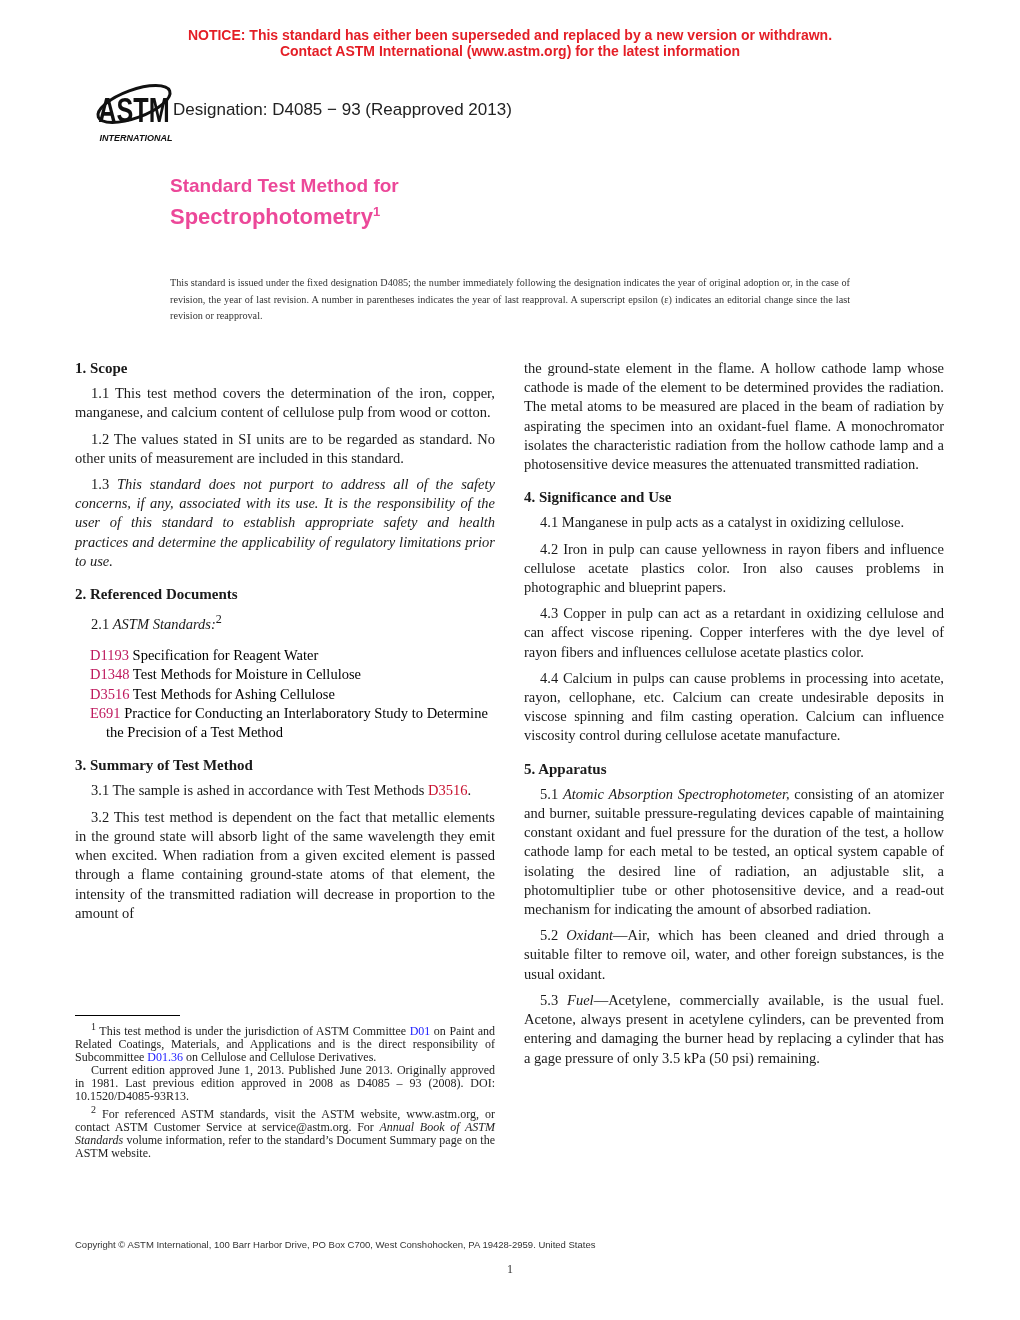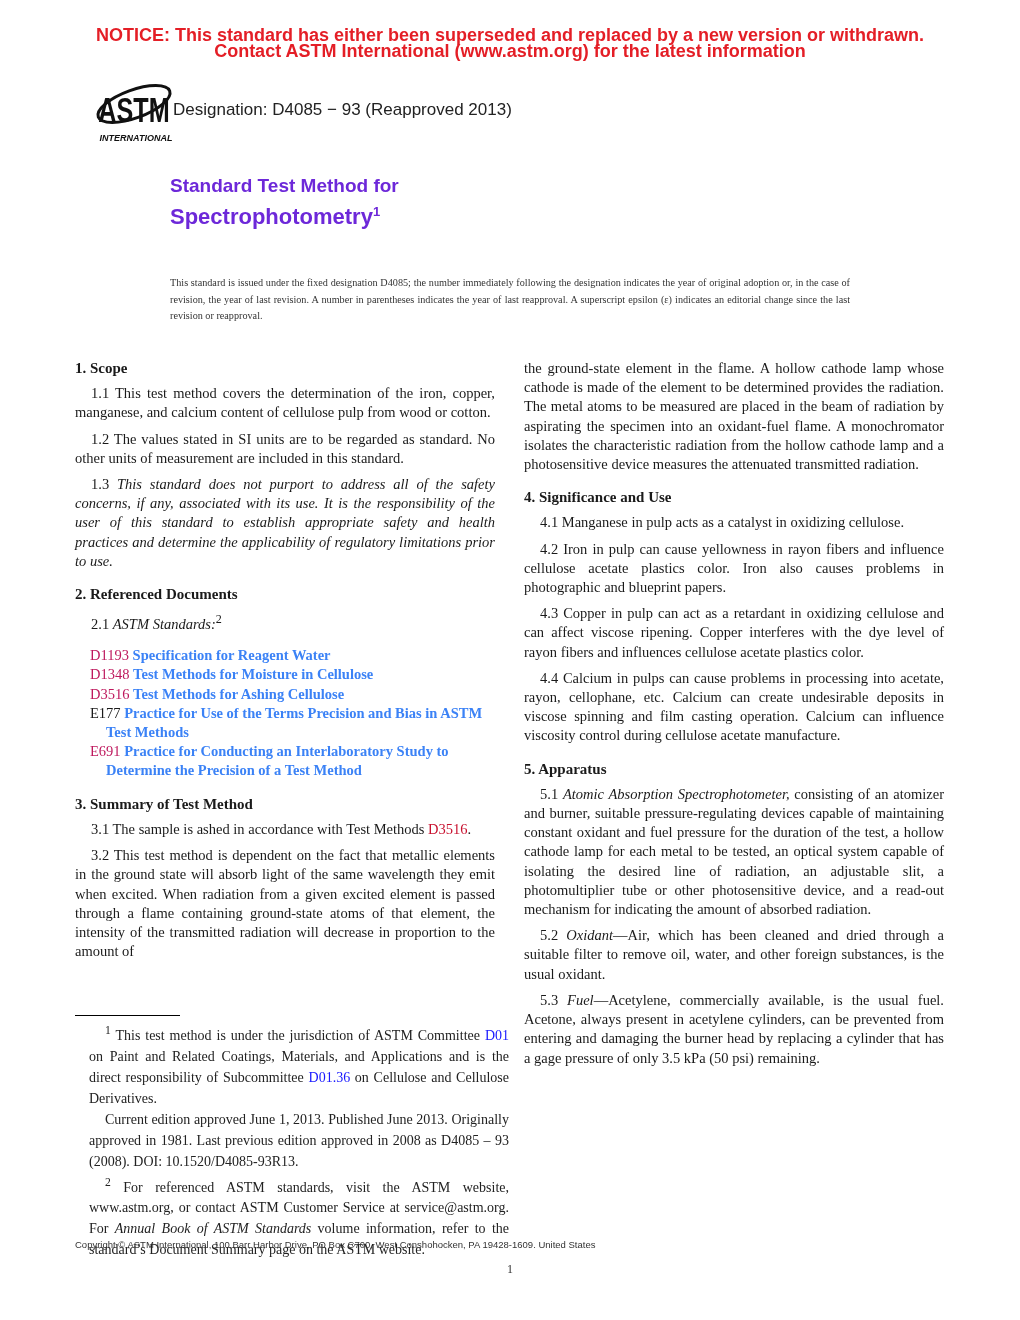--- a/index.html
+++ b/index.html
@@ -1,37 +1,37 @@
 <!DOCTYPE html>
 <html><head>
 <meta charset="utf-8">
 <style>
   html, body { margin: 0; padding: 0; background: #ffffff; }
   body { width: 1020px; height: 1320px; position: relative; overflow: hidden; color: #1a1a1a; font-family: "Liberation Serif", serif; }
-  .notice { position: absolute; top: 27px; left: 0; width: 1020px; text-align: center; color: #e41e26; font-family: "Liberation Sans", sans-serif; font-weight: bold; font-size: 18px; line-height: 16px; }
+  .notice { position: absolute; top: 27px; left: 0; width: 1020px; text-align: center; color: #e41e26; font-family: "Liberation Sans", sans-serif; font-weight: bold; font-size: 14px; line-height: 16px; }
   .logo { position: absolute; left: 92px; top: 74px; width: 86px; height: 70px; }
   .designation { position: absolute; left: 173px; top: 100px; font-family: "Liberation Sans", sans-serif; font-size: 17px; color: #222; }
-  .title { position: absolute; left: 170px; top: 174px; font-family: "Liberation Sans", sans-serif; font-weight: bold; color: #6d28d9; }
+  .title { position: absolute; left: 170px; top: 174px; font-family: "Liberation Sans", sans-serif; font-weight: bold; color: #ec4899; }
   .title .l1 { font-size: 19px; line-height: 24px; }
   .title .l2 { font-size: 22px; line-height: 27px; }
   .title sup { font-size: 13px; }
   .issued { position: absolute; left: 170px; top: 275px; width: 680px; font-size: 10.2px; line-height: 16.5px; text-align: justify; color: #333; }
   .col { position: absolute; top: 359px; width: 420px; font-size: 14.5px; line-height: 19.2px; }
   .col.left { left: 75px; }
   .col.right { left: 524px; }
   .col h2 { font-size: 15px; font-weight: bold; margin: 0 0 6px 0; }
   .col p { margin: 0 0 7px 0; text-align: justify; text-indent: 16px; }
   .col p.noind { text-indent: 0; }
   .ref { margin: 0; padding-left: 31px; text-indent: -16px; line-height: 19.2px; }
   .red { color: #be185d; }
-  .blue { color: #3b82f6; font-weight: bold; }
+  .blue { color: #000000; }
   .red-link { color: #c8102e; }
   i { font-style: italic; }
   .fnrule { position: absolute; left: 75px; top: 1015px; width: 105px; border-top: 1px solid #000; }
-  .footnotes { position: absolute; left: 89px; top: 1020px; width: 420px; font-size: 14px; line-height: 21px; color: #222; }
+  .footnotes { position: absolute; left: 75px; top: 1020px; width: 420px; font-size: 12px; line-height: 13px; color: #222; }
   .footnotes p { margin: 0; text-align: justify; text-indent: 16px; }
   .footnotes .fl { color: #1a1aff; }
   .copyright { position: absolute; left: 75px; top: 1239px; font-family: "Liberation Sans", sans-serif; font-size: 9.5px; color: #333; }
   .pagenum { position: absolute; left: 507px; top: 1262px; font-size: 12px; color: #333; }
 </style>
 </head>
 <body>
 
 <div class="notice">
   <div>NOTICE: This standard has either been superseded and replaced by a new version or withdrawn.</div>
@@ -59,21 +59,20 @@
   <h2>1.  Scope</h2>
   <p>1.1  This test method covers the determination of the iron, copper, manganese, and calcium content of cellulose pulp from wood or cotton.</p>
   <p>1.2 The values stated in SI units are to be regarded as standard. No other units of measurement are included in this standard.</p>
   <p><span>1.3 </span><i>This standard does not purport to address all of the safety concerns, if any, associated with its use. It is the responsibility of the user of this standard to establish appropriate safety and health practices and determine the applicability of regulatory limitations prior to use.</i></p>
 
   <h2 style="margin-top:14px">2.  Referenced Documents</h2>
   <p style="margin-bottom:12px"><span>2.1 </span><i>ASTM Standards:</i><sup>2</sup></p>
   <div class="ref"><a class="red">D1193</a> <a class="blue">Specification for Reagent Water</a></div>
   <div class="ref"><a class="red">D1348</a> <a class="blue">Test Methods for Moisture in Cellulose</a></div>
   <div class="ref"><a class="red">D3516</a> <a class="blue">Test Methods for Ashing Cellulose</a></div>
-  <div class="ref"><span>E177</span> <a class="blue">Practice for Use of the Terms Precision and Bias in ASTM Test Methods</a></div>
   <div class="ref"><a class="red">E691</a> <a class="blue">Practice for Conducting an Interlaboratory Study to Determine the Precision of a Test Method</a></div>
 
   <h2 style="margin-top:14px">3.  Summary of Test Method</h2>
   <p><span>3.1  The sample is ashed in accordance with Test Methods </span><a class="red-link">D3516</a>.</p>
   <p>3.2  This test method is dependent on the fact that metallic elements in the ground state will absorb light of the same wavelength they emit when excited. When radiation from a given excited element is passed through a flame containing ground-state atoms of that element, the intensity of the transmitted radiation will decrease in proportion to the amount of</p>
 </div>
 
 <div class="fnrule"></div>
 <div class="footnotes">
   <p><sup>1</sup><span> This test method is under the jurisdiction of ASTM Committee </span><a class="fl">D01</a><span> on Paint and Related Coatings, Materials, and Applications and is the direct responsibility of Subcommittee </span><a class="fl">D01.36</a><span> on Cellulose and Cellulose Derivatives.</span></p>
@@ -89,14 +88,14 @@
   <p>4.2  Iron in pulp can cause yellowness in rayon fibers and influence cellulose acetate plastics color. Iron also causes problems in photographic and blueprint papers.</p>
   <p>4.3  Copper in pulp can act as a retardant in oxidizing cellulose and can affect viscose ripening. Copper interferes with the dye level of rayon fibers and influences cellulose acetate plastics color.</p>
   <p>4.4  Calcium in pulps can cause problems in processing into acetate, rayon, cellophane, etc. Calcium can create undesirable deposits in viscose spinning and film casting operation. Calcium can influence viscosity control during cellulose acetate manufacture.</p>
 
   <h2 style="margin-top:14px">5.  Apparatus</h2>
   <p><span>5.1 </span><i>Atomic Absorption Spectrophotometer,</i><span> consisting of an atomizer and burner, suitable pressure-regulating devices capable of maintaining constant oxidant and fuel pressure for the duration of the test, a hollow cathode lamp for each metal to be tested, an optical system capable of isolating the desired line of radiation, an adjustable slit, a photomultiplier tube or other photosensitive device, and a read-out mechanism for indicating the amount of absorbed radiation.</span></p>
   <p><span>5.2 </span><i>Oxidant</i><span>—Air, which has been cleaned and dried through a suitable filter to remove oil, water, and other foreign substances, is the usual oxidant.</span></p>
   <p><span>5.3 </span><i>Fuel</i><span>—Acetylene, commercially available, is the usual fuel. Acetone, always present in acetylene cylinders, can be prevented from entering and damaging the burner head by replacing a cylinder that has a gage pressure of only 3.5 kPa (50 psi) remaining.</span></p>
 </div>
 
-<div class="copyright">Copyright © ASTM International, 100 Barr Harbor Drive, PO Box C700, West Conshohocken, PA 19428-1609. United States</div>
+<div class="copyright">Copyright © ASTM International, 100 Barr Harbor Drive, PO Box C700, West Conshohocken, PA 19428-2959. United States</div>
 <div class="pagenum">1</div>
 
 </body></html>

